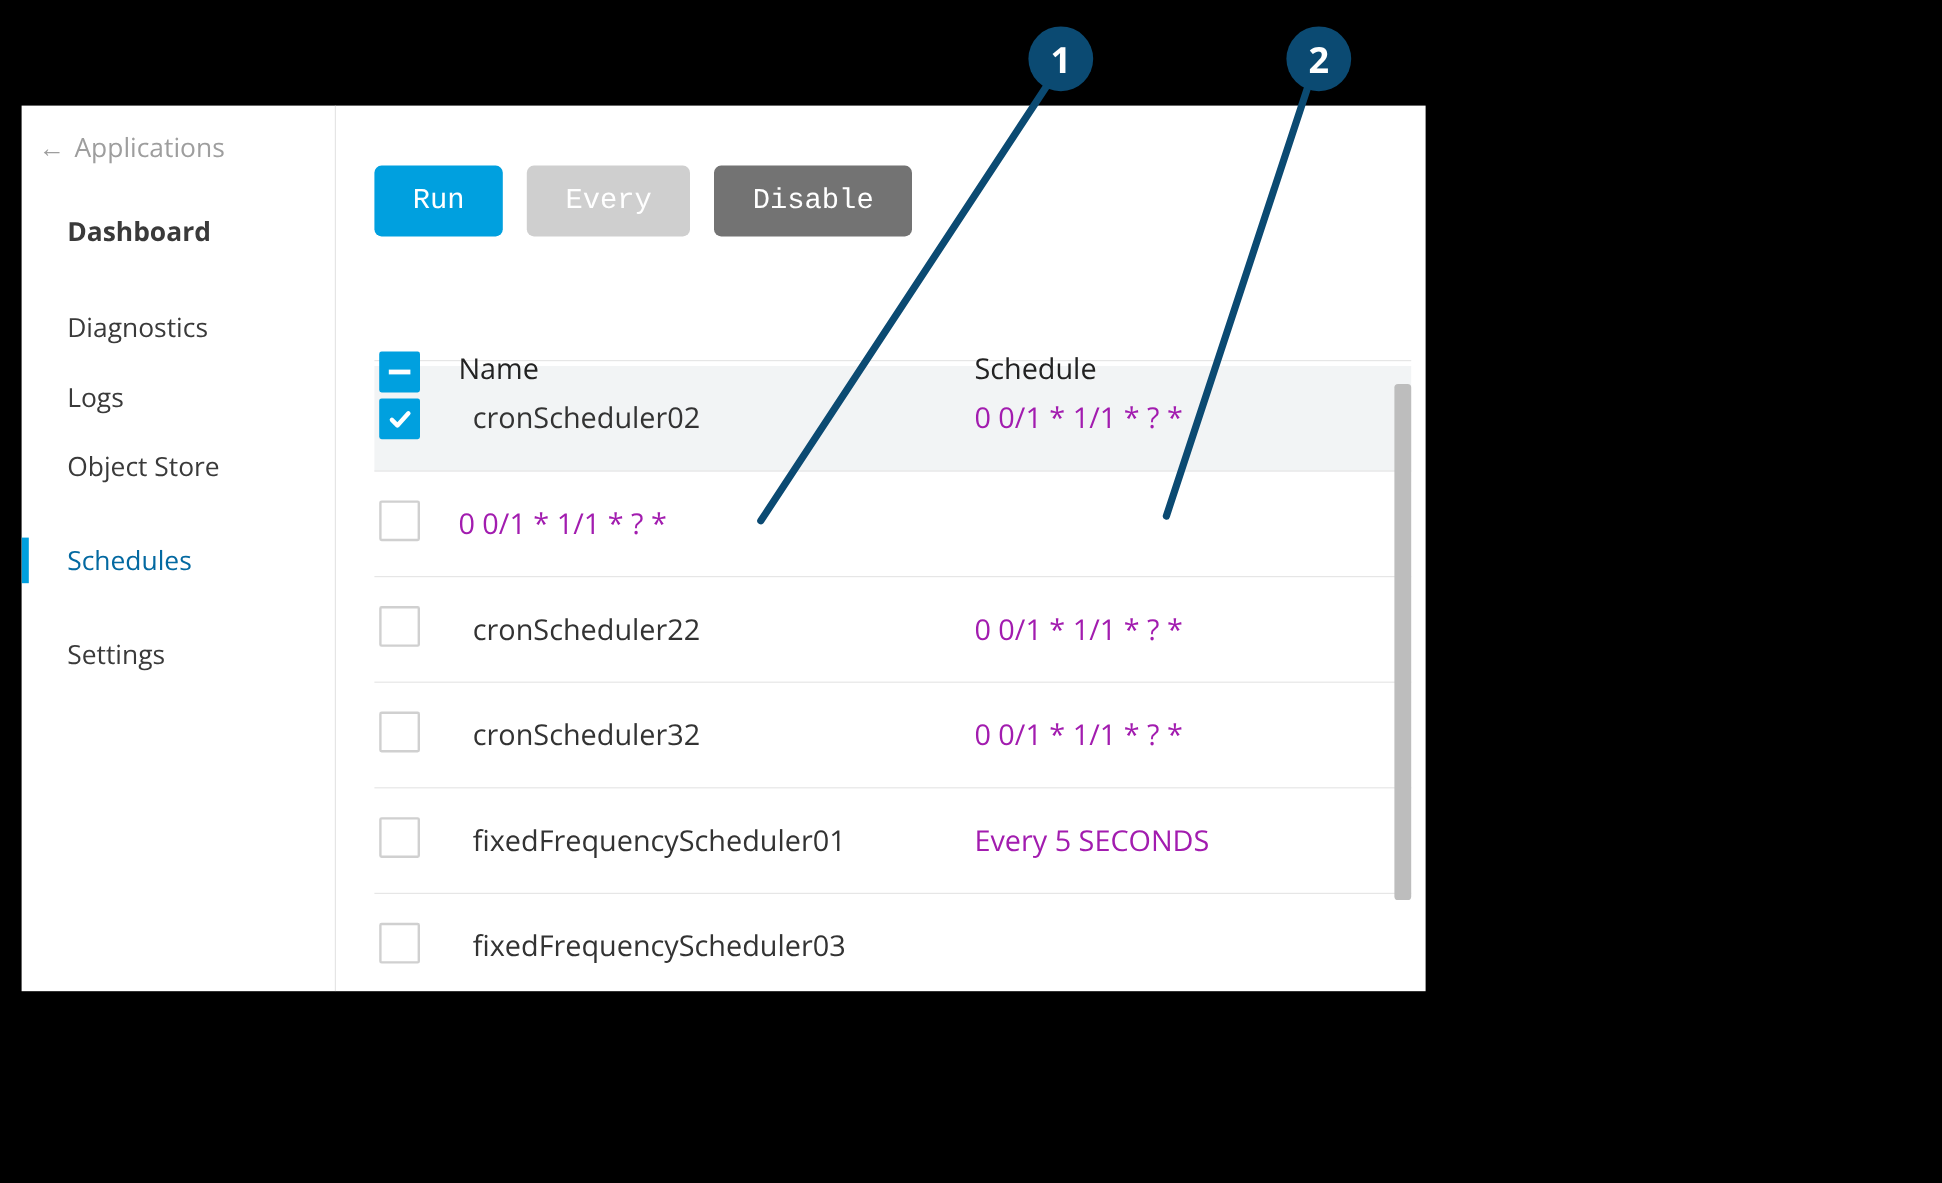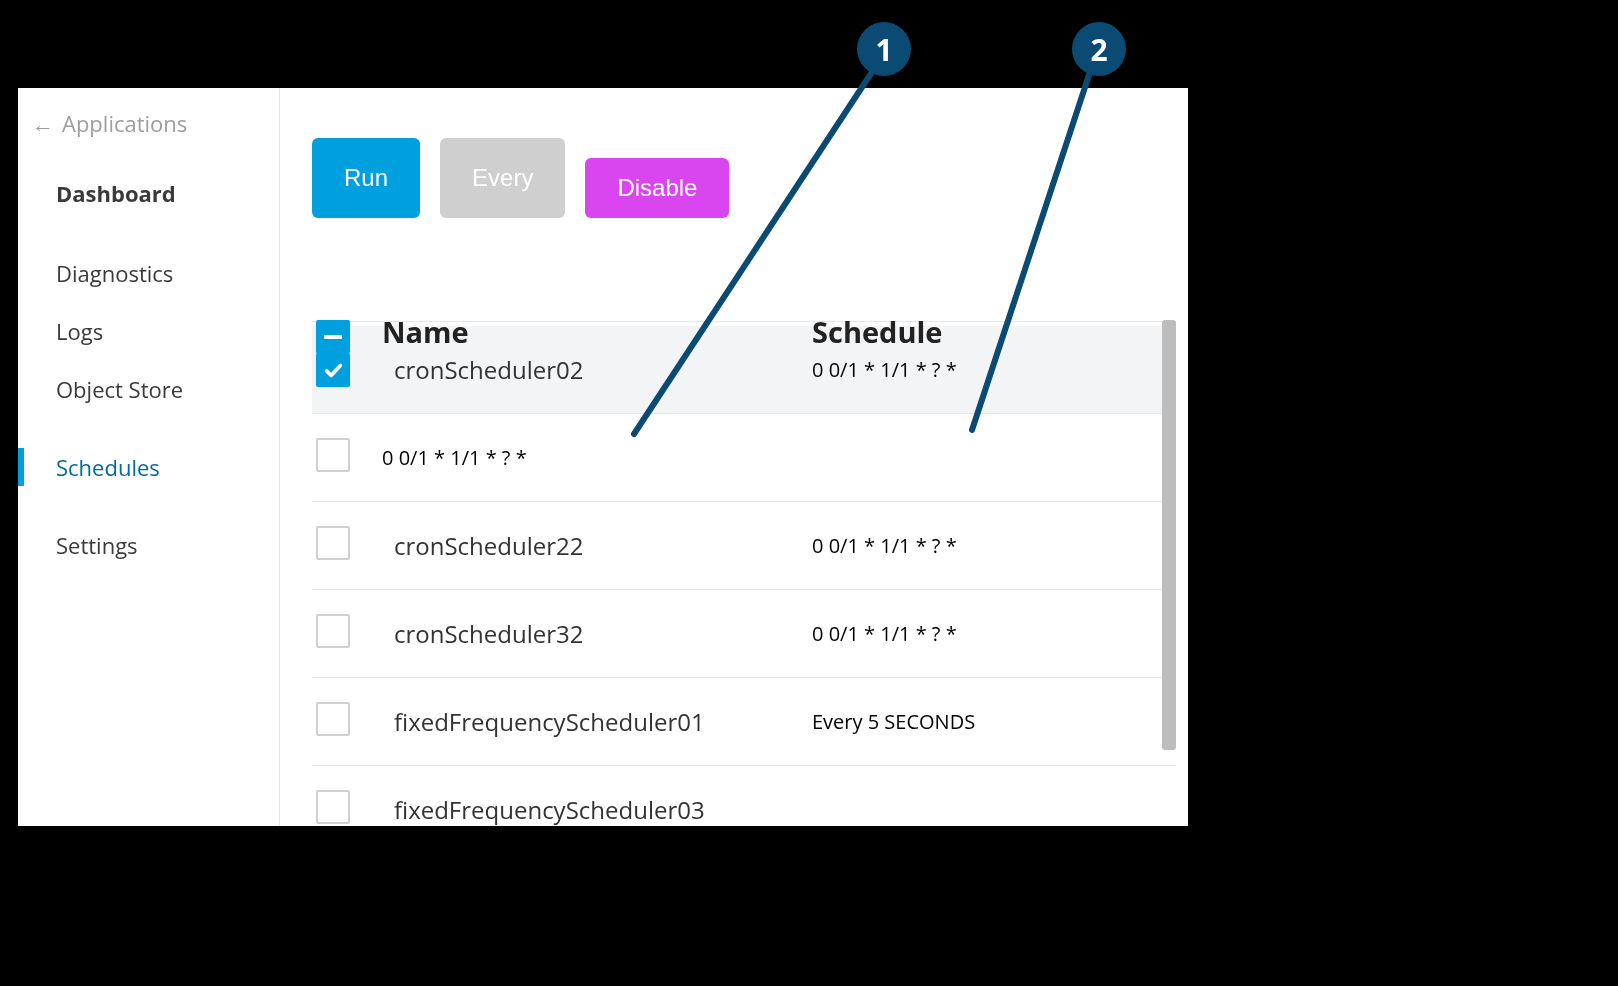--- a/index.html
+++ b/index.html
@@ -71,60 +71,60 @@
     gap: 20px;
     margin-bottom: 42px;
   }
   .btn {
     border: none;
     border-radius: 6px;
     padding: 16px 32px;
     font-size: 24px;
     color: #fff;
     cursor: pointer;
-    font-family: Liberation Sans, sans-serif;
+    font-family: Liberation Mono, monospace;
   }
   .btn.primary { background: #00a0df; }
   .btn.muted   { background: #cfcfcf; }
-  .btn.gray    { background: #d946ef; margin-top: 20px; }
+  .btn.gray    { background: #737373; }
 
   
   .tbl {
     width: 100%;
   }
   .thead, .trow {
     display: grid;
     grid-template-columns: 70px 430px 1fr 18px;
     align-items: center;
     border-bottom: 1px solid #e6e6e6;
   }
   .thead {
     height: 62px;
     margin-bottom: 4px;
   }
   .thead .th {
-    font-weight: 700;
-    font-size: 29px;
+    font-weight: 400;
+    font-size: 24px;
     color: #222;
     margin-top: 48px;
   }
   .trow {
     height: 88px;
   }
   .trow.selected {
     background: #f2f4f5;
   }
   .cell-name {
     font-size: 24px;
     color: #333;
     padding-left: 12px;
   }
   .cell-sched {
-    font-size: 20px;
-    color: #000000;
+    font-size: 24px;
+    color: #a21caf;
   }
 
   
   .chk {
     width: 34px;
     height: 34px;
     margin-left: 4px;
     display: inline-flex;
     align-items: center;
     justify-content: center;

